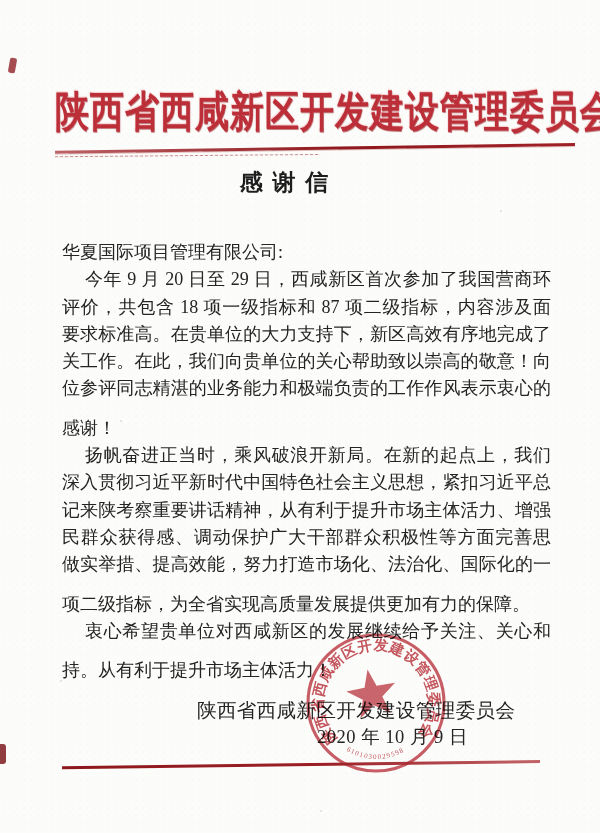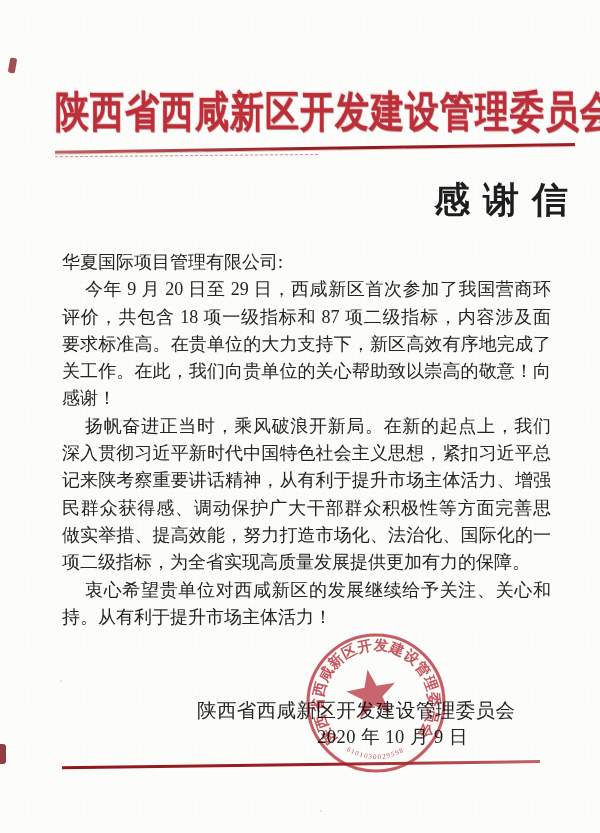--- a/index.html
+++ b/index.html
@@ -30,34 +30,34 @@
     background:linear-gradient(to right, rgba(168,48,54,.75), #8f181d 55%, #a02127);
     transform:rotate(-0.85deg);transform-origin:right center;
     box-shadow:0 1px 0 rgba(160,40,45,.25);
   }
   .rule-top-sub{
     position:absolute;left:55px;top:154px;width:265px;height:1px;
     background:repeating-linear-gradient(90deg, rgba(150,35,40,.5) 0 3px, rgba(150,35,40,.08) 3px 5px);
     transform:rotate(-0.5deg);transform-origin:right center;
   }
   .title{
-    position:absolute;left:0;top:181px;width:570px;
-    text-align:right;font-size:36px;font-weight:bold;line-height:1.1;
+    position:absolute;left:0;top:170px;width:570px;
+    text-align:center;font-size:23px;font-weight:bold;line-height:1.1;
     color:#1d1d1d;letter-spacing:2px;
   }
   .textblock{
-    position:absolute;left:62px;top:249px;width:489px;
+    position:absolute;left:62px;top:239px;width:489px;
     font-size:18px;color:#242424;
   }
   .tl{
     height:27.3px;line-height:27.3px;white-space:nowrap;
     text-align:justify;text-align-last:justify;text-justify:inter-character;
     white-space:normal;overflow:hidden;
   }
-  .tl.end{text-align-last:left;}
+  .tl.end{text-align-last:left;margin-top:12px;}
   .tl.ind{padding-left:23px;}
   .salutation{text-align-last:left;}
   .signature{
     position:absolute;left:197px;top:697px;
     font-size:19.5px;letter-spacing:0.4px;color:#242424;white-space:nowrap;
   }
   .dateline{
     position:absolute;left:317px;top:724px;
     font-size:18.5px;letter-spacing:0.5px;color:#242424;white-space:nowrap;
   }
@@ -99,20 +99,21 @@
   <div class="rule-top-sub"></div>
 
   <div class="title">感 谢 信</div>
 
   <div class="textblock">
     <div class="tl salutation">华夏国际项目管理有限公司:</div>
     <div class="tl ind">今年 9 月 20 日至 29 日，西咸新区首次参加了我国营商环境</div>
     <div class="tl">评价，共包含 18 项一级指标和 87 项二级指标，内容涉及面广、</div>
     <div class="tl">要求标准高。在贵单位的大力支持下，新区高效有序地完成了相</div>
     <div class="tl">关工作。在此，我们向贵单位的关心帮助致以崇高的敬意！向各</div>
+    <div class="tl">位参评同志精湛的业务能力和极端负责的工作作风表示衷心的</div>
     <div class="tl end">感谢！</div>
     <div class="tl ind">扬帆奋进正当时，乘风破浪开新局。在新的起点上，我们将</div>
     <div class="tl">深入贯彻习近平新时代中国特色社会主义思想，紧扣习近平总书</div>
     <div class="tl">记来陕考察重要讲话精神，从有利于提升市场主体活力、增强人</div>
     <div class="tl">民群众获得感、调动保护广大干部群众积极性等方面完善思路、</div>
     <div class="tl">做实举措、提高效能，努力打造市场化、法治化、国际化的一流</div>
     <div class="tl end">项二级指标，为全省实现高质量发展提供更加有力的保障。</div>
     <div class="tl ind">衷心希望贵单位对西咸新区的发展继续给予关注、关心和支</div>
     <div class="tl end">持。从有利于提升市场主体活力！</div>
   </div>

